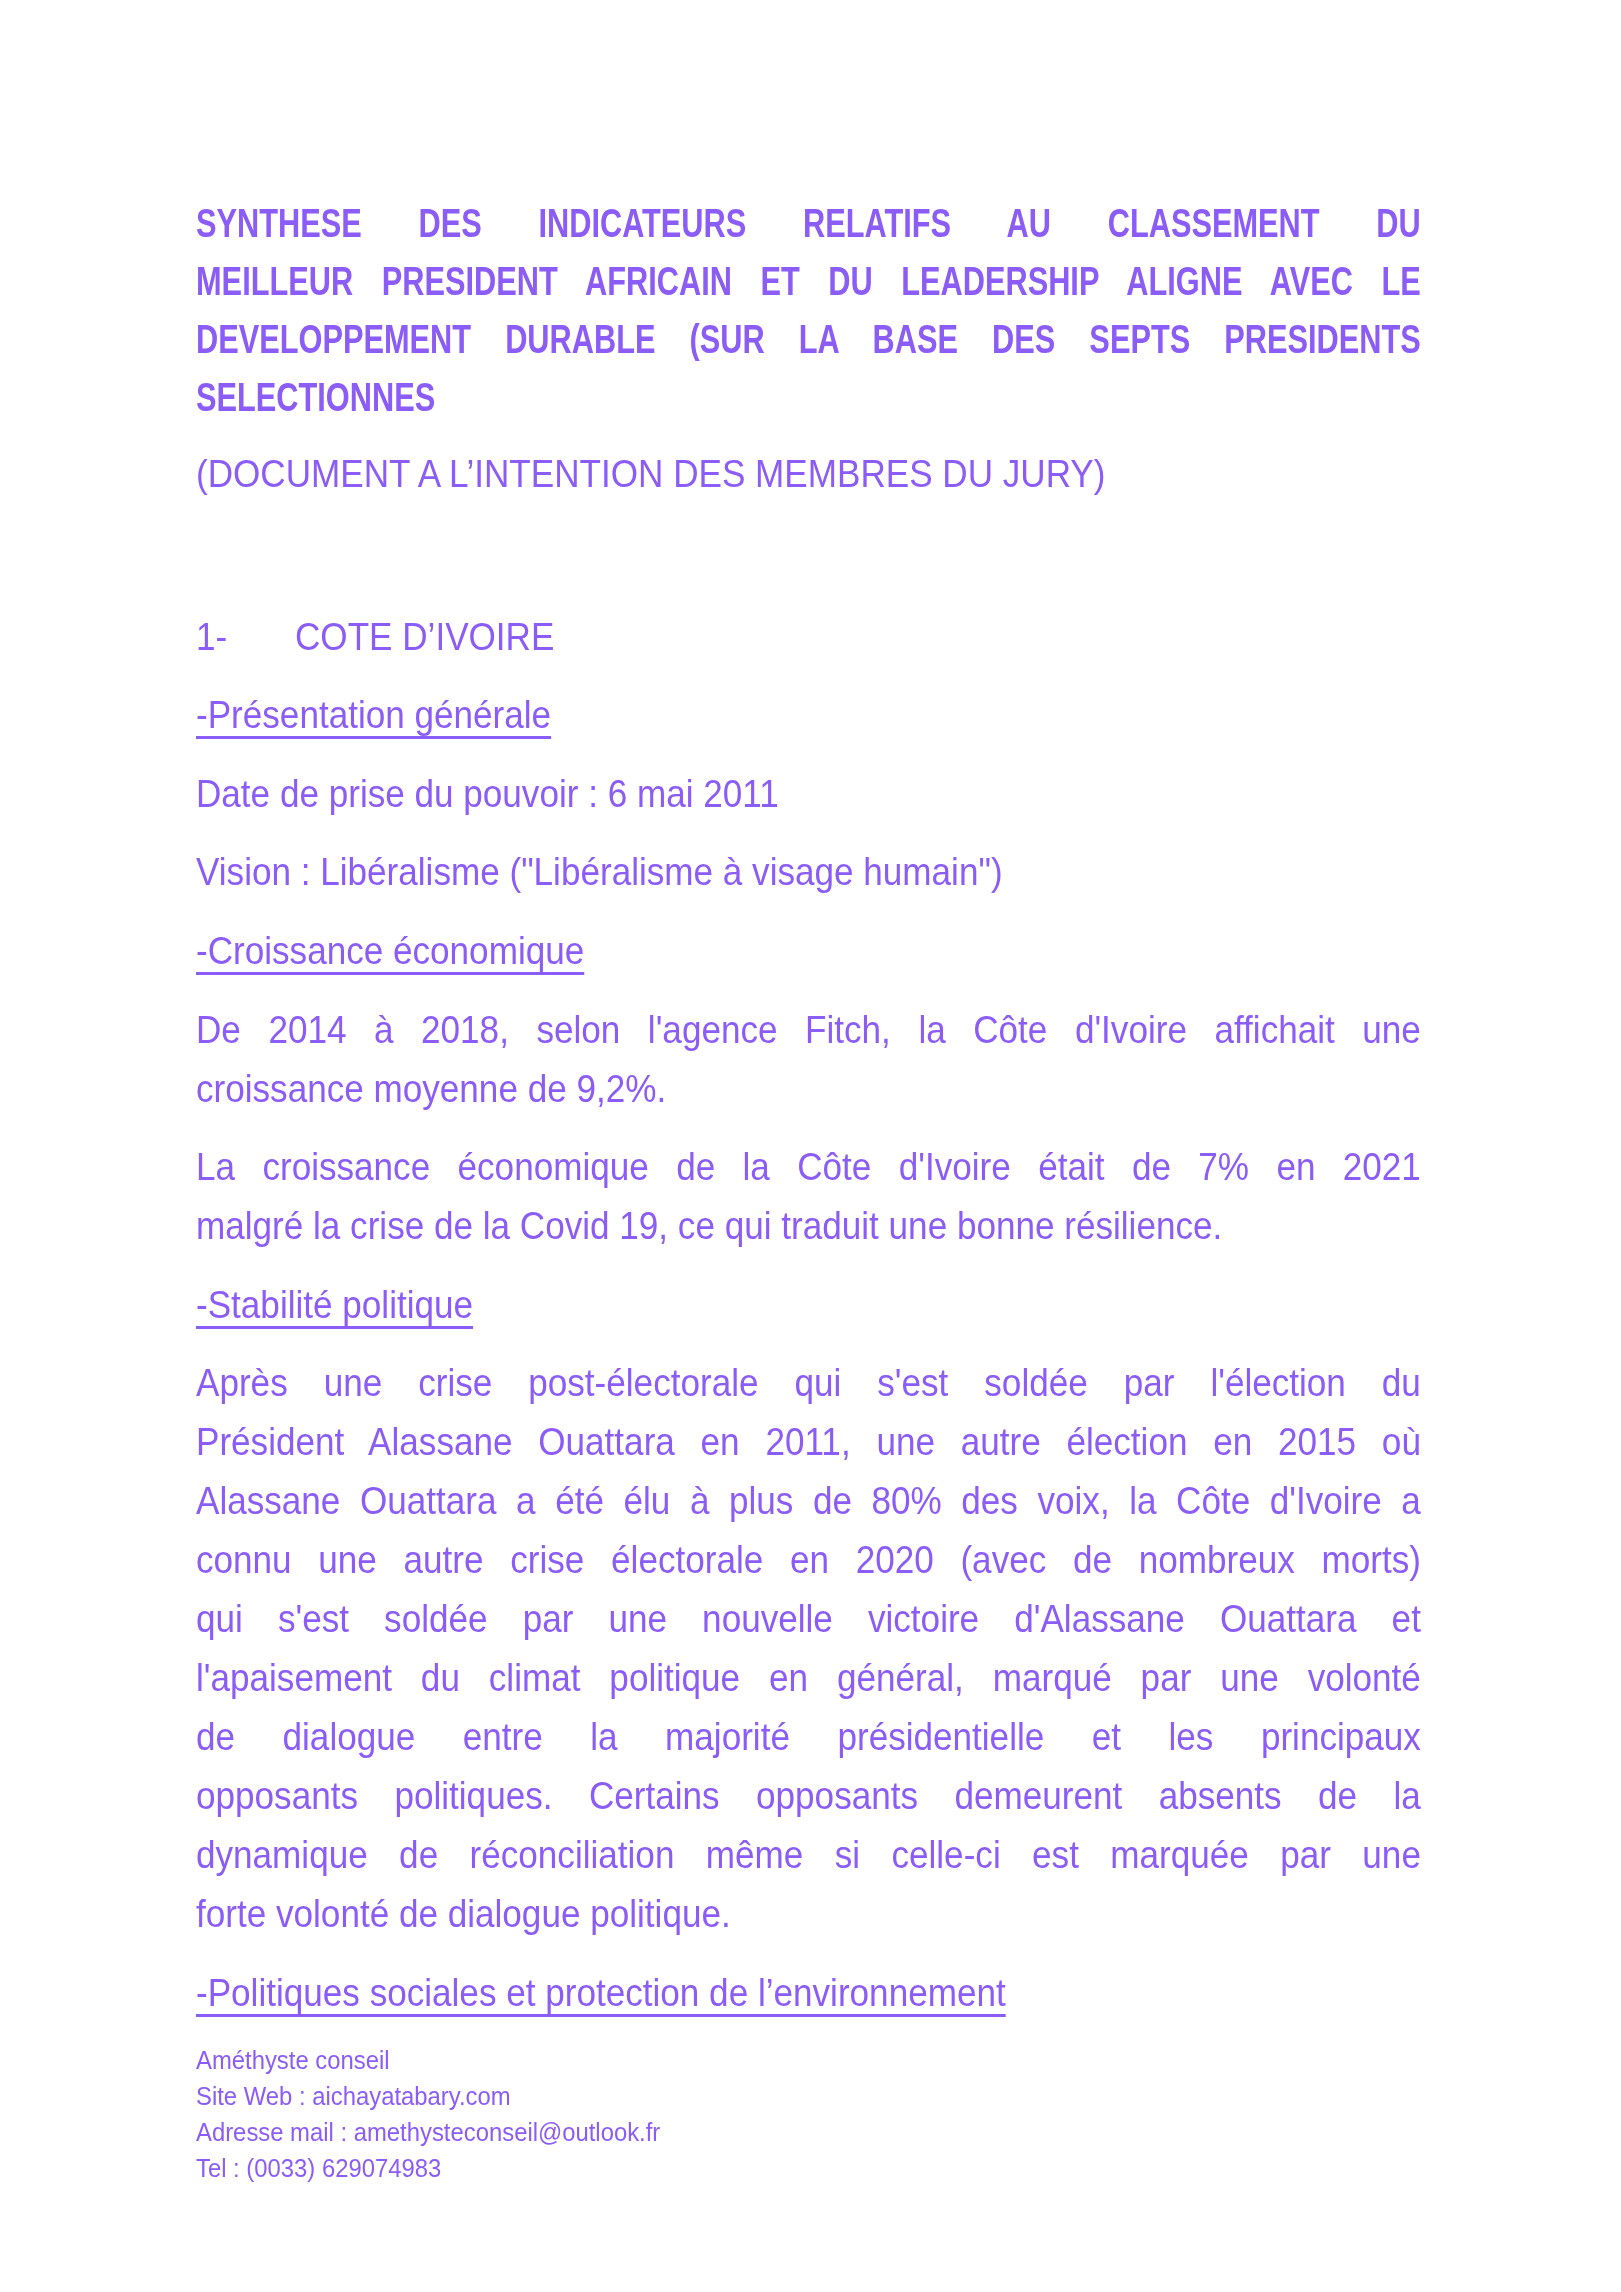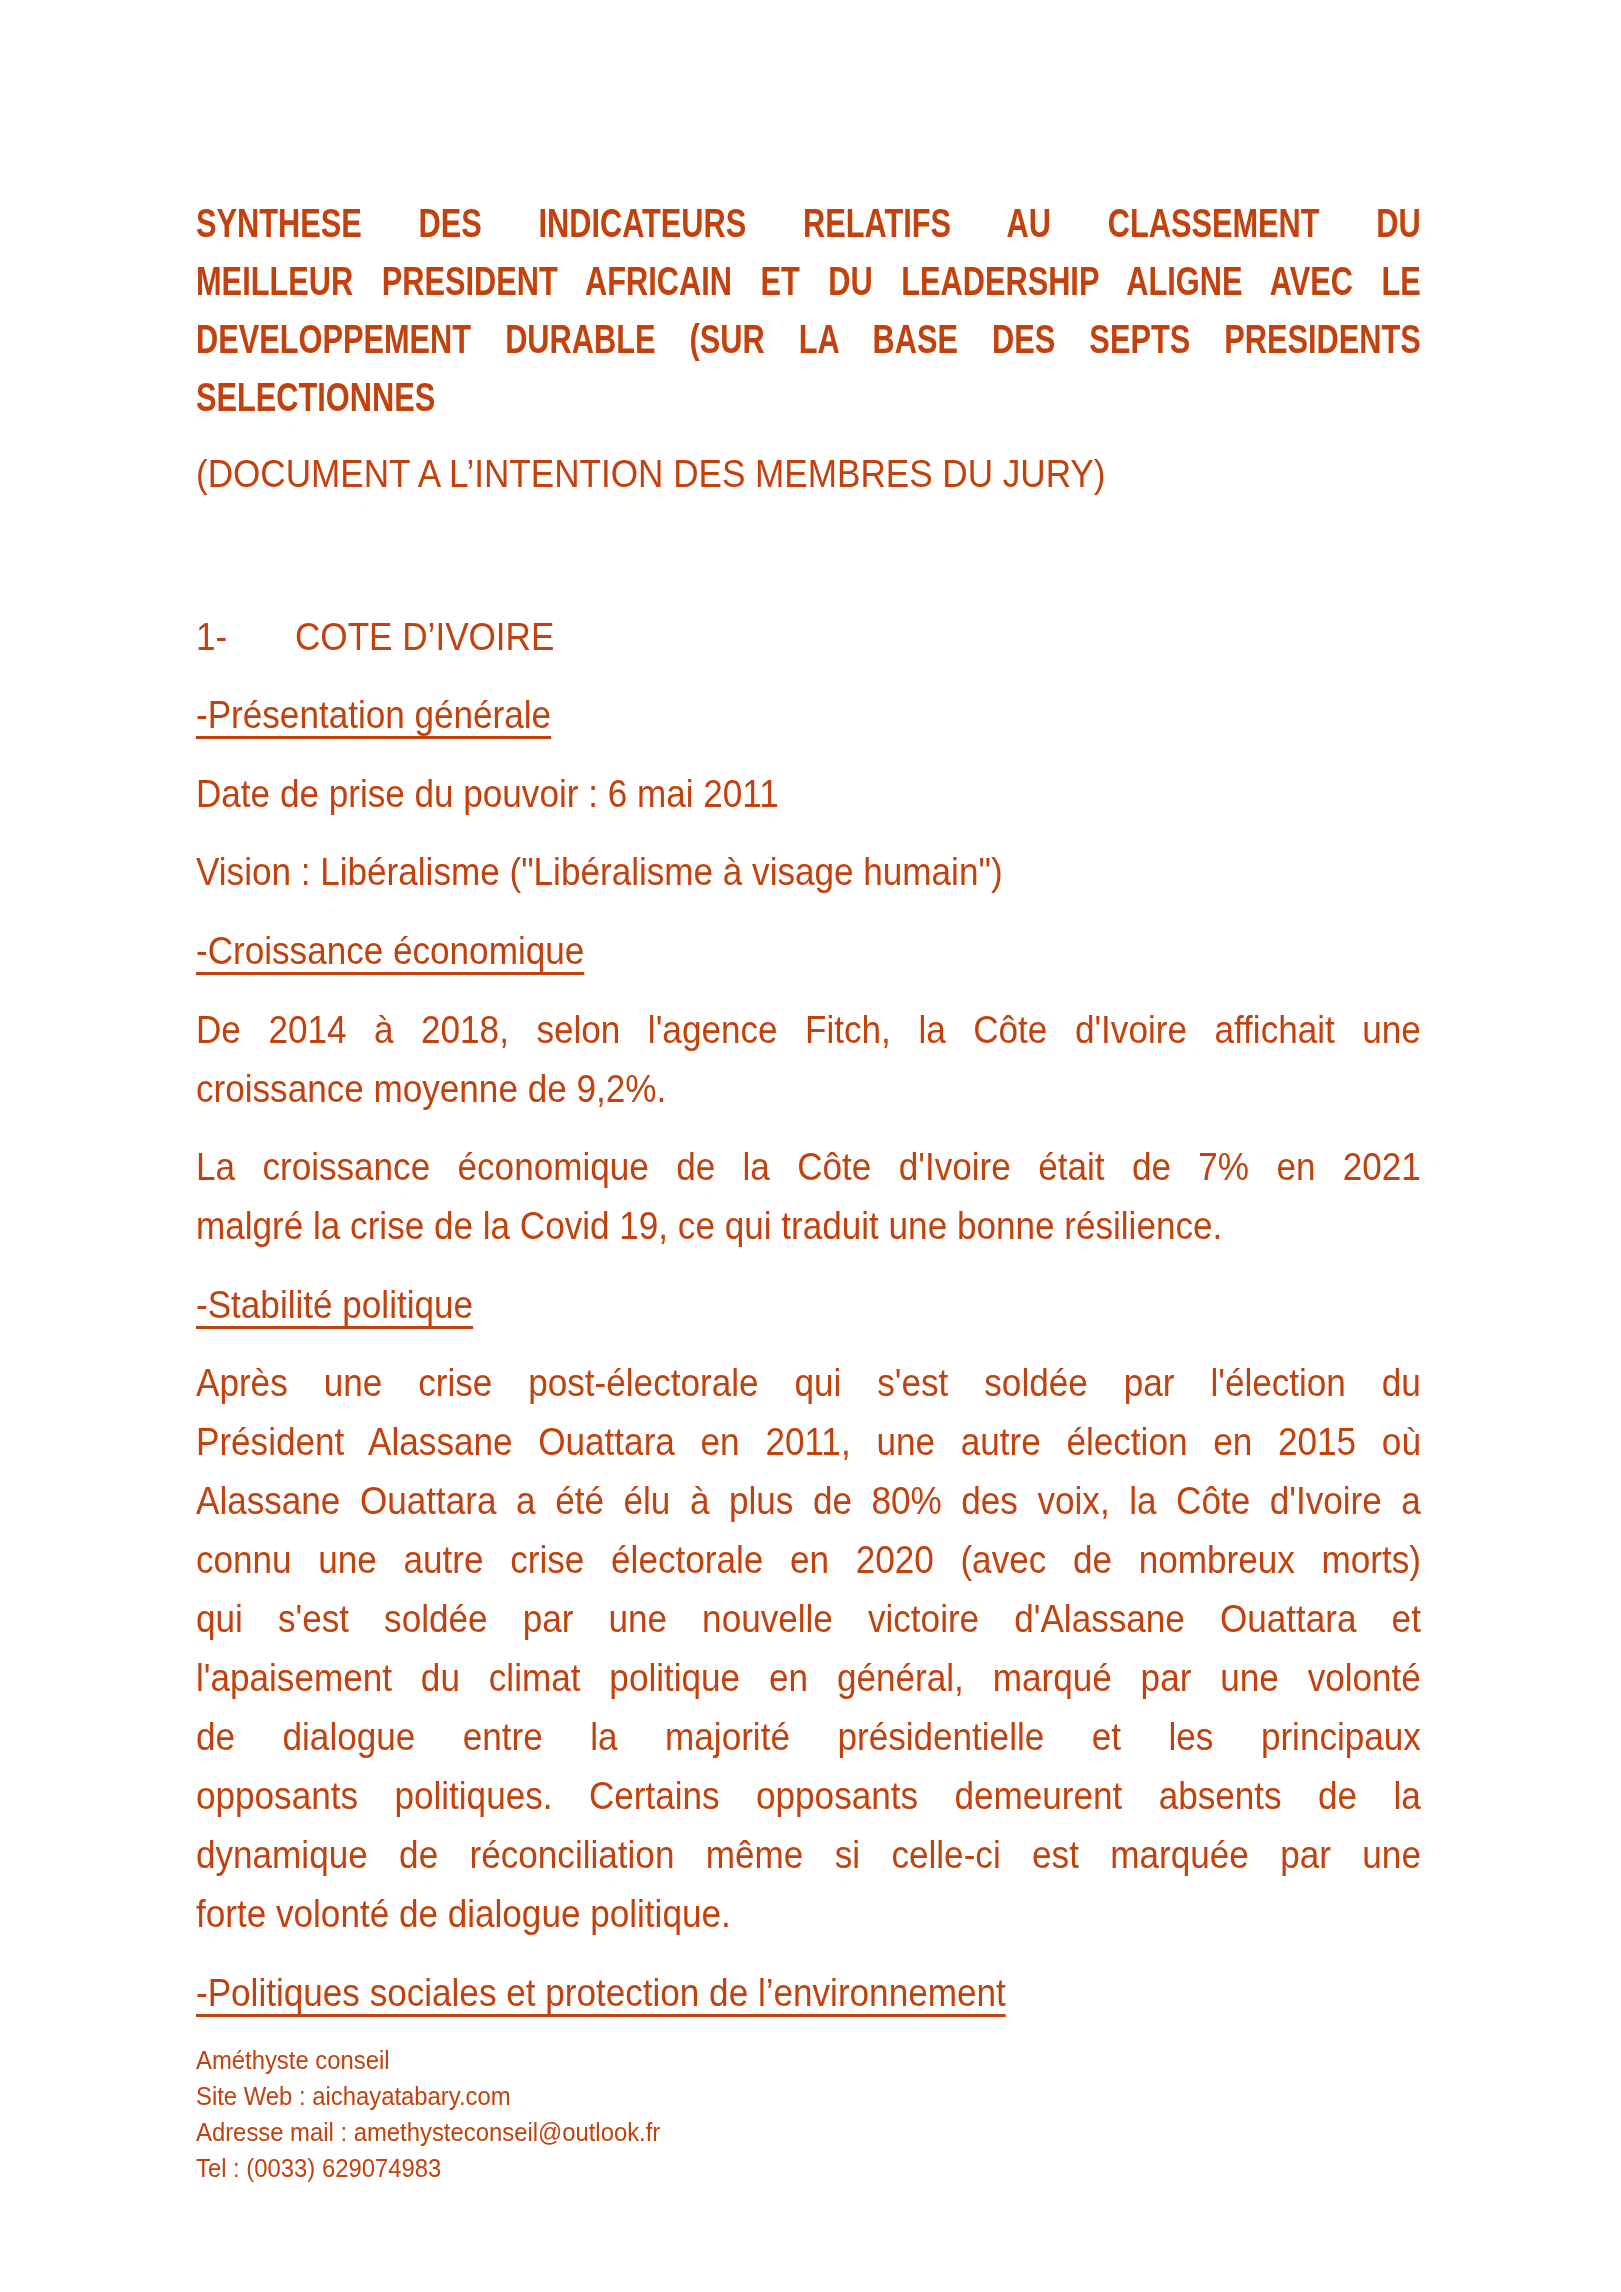--- a/index.html
+++ b/index.html
@@ -5,21 +5,21 @@
   html, body {
     margin: 0;
     padding: 0;
     background: #ffffff;
   }
   .page {
     position: relative;
     width: 1621px;
     height: 2293px;
     background: #ffffff;
-    color: #c2410c;
+    color: #8b5cf6;
     font-family: "Liberation Sans", sans-serif;
     overflow: hidden;
     padding: 194px 0 0 196px;
     box-sizing: border-box;
   }
   
   .blk {
     width: 1361px;
     transform: scaleX(0.9);
     transform-origin: 0 0;

